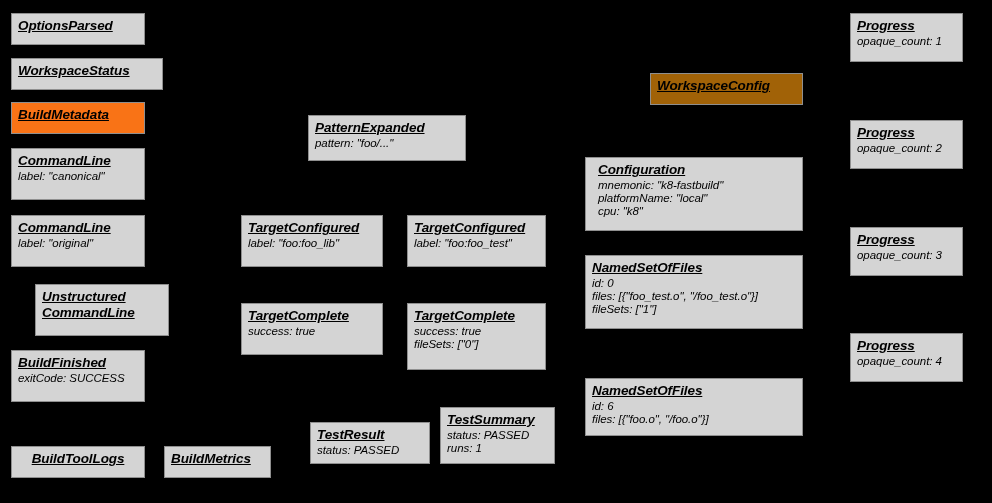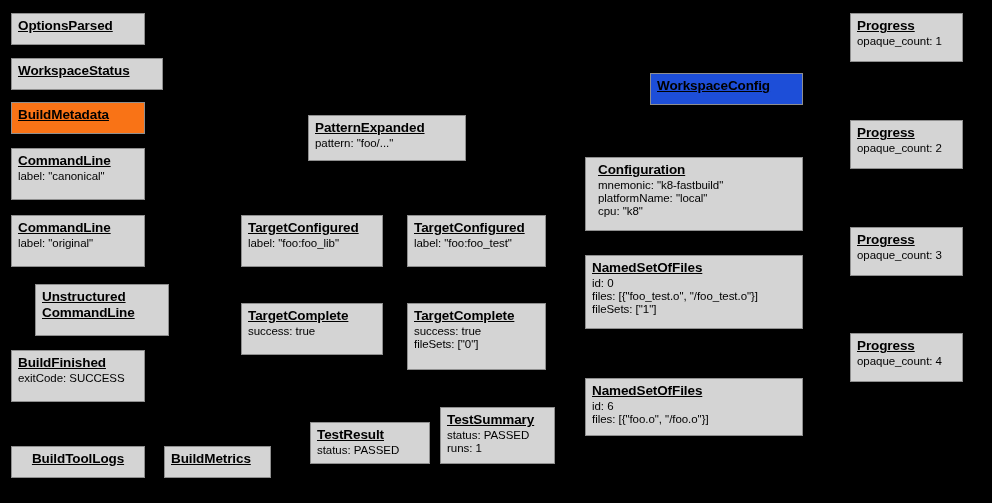--- a/index.html
+++ b/index.html
@@ -15,20 +15,21 @@
     overflow: hidden;
     font-family: "Liberation Sans", sans-serif;
   }
   #canvas {
     position: absolute;
     left: 0;
     top: 0;
     width: 808px;
     height: 503px;
     background: #000000;
+    font-style: italic;
   }
   .node {
     position: absolute;
     box-sizing: border-box;
     background: #d4d4d4;
     border: 1px solid #8f8f8f;
     box-shadow: 1px 1px 0 rgba(0,0,0,0.55);
     padding: 4px 6px 5px 6px;
     color: #000000;
     line-height: 1.16;
@@ -114,21 +115,21 @@
     </div>
     <div class="node" style="left: 310px; top: 422px; width: 120px; height: 42px; background: rgb(212, 212, 212); border-color: rgb(143, 143, 143); color: rgb(0, 0, 0);">
       <span class="node-title">TestResult</span>
       <span class="node-field">status: PASSED</span>
     </div>
     <div class="node" style="left: 440px; top: 407px; width: 115px; height: 57px; background: rgb(212, 212, 212); border-color: rgb(143, 143, 143); color: rgb(0, 0, 0);">
       <span class="node-title">TestSummary</span>
       <span class="node-field">status: PASSED</span>
       <span class="node-field">runs: 1</span>
     </div>
-    <div class="node title-only" style="left: 650px; top: 73px; width: 153px; height: 32px; background: #1d4ed8; border-color: rgb(143, 143, 143); color: rgb(0, 0, 0);">
+    <div class="node title-only" style="left: 650px; top: 73px; width: 153px; height: 32px; background: #a16207; border-color: rgb(143, 143, 143); color: rgb(0, 0, 0);">
       <span class="node-title">WorkspaceConfig</span>
     </div>
     <div class="node" style="left: 585px; top: 157px; width: 218px; height: 74px; background: rgb(212, 212, 212); border-color: rgb(143, 143, 143); color: rgb(0, 0, 0); padding-left: 12px;">
       <span class="node-title">Configuration</span>
       <span class="node-field">mnemonic: "k8-fastbuild"</span>
       <span class="node-field">platformName: "local"</span>
       <span class="node-field">cpu: "k8"</span>
     </div>
     <div class="node" style="left: 585px; top: 255px; width: 218px; height: 74px; background: rgb(212, 212, 212); border-color: rgb(143, 143, 143); color: rgb(0, 0, 0);">
       <span class="node-title">NamedSetOfFiles</span>

